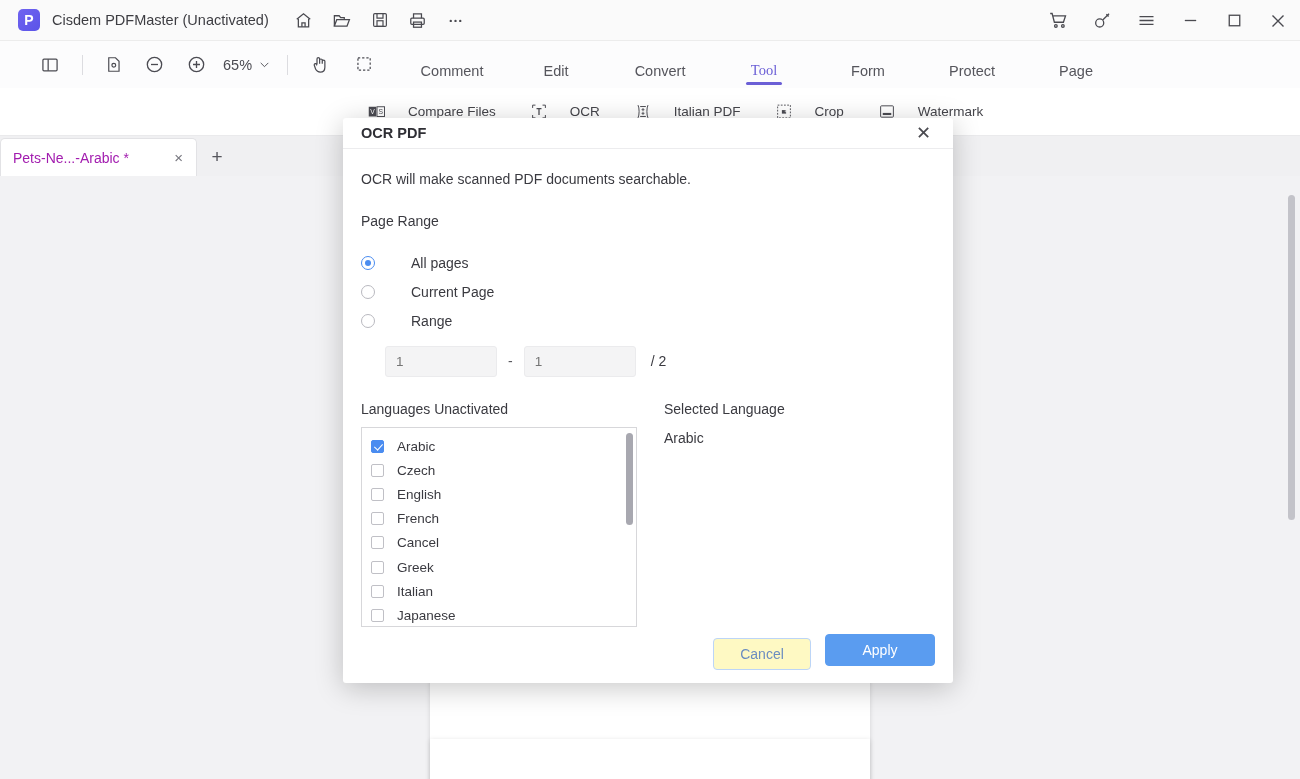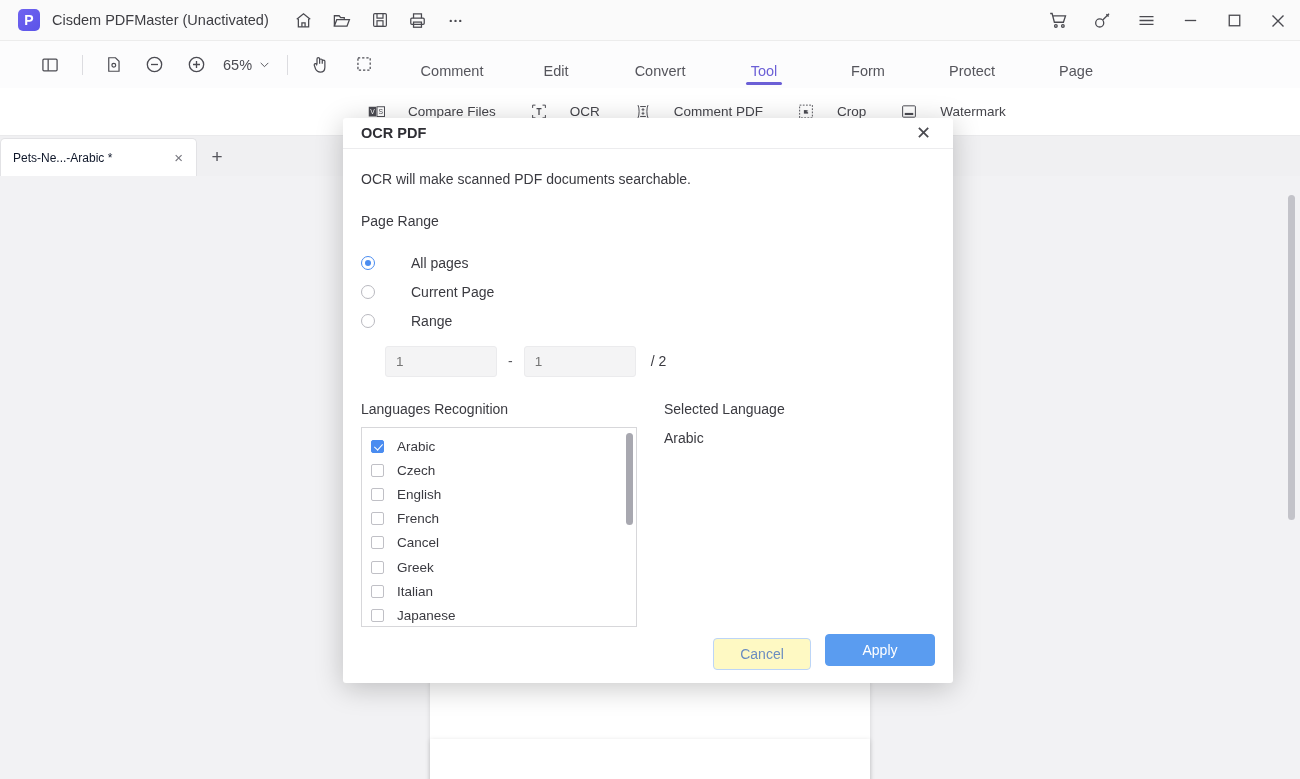--- a/index.html
+++ b/index.html
@@ -48,21 +48,21 @@
   .zoomlabel {
     font-size: 14.5px; color: #4b4b52; display: flex; align-items: center; gap: 6px;
     padding: 0 6px; height: 47px;
   }
   .navtabs { display: flex; align-items: center; margin-left: 14px; }
   .navtab {
     font-size: 14.5px; color: #55555c; padding: 0 0 6px 0; height: 40px;
     display: flex; align-items: flex-end; justify-content: center;
     position: relative; width: 104px; text-align: right;
   }
-  .navtab.active { color: #6b5fd6; }
+  .navtab.active { color: #6b5fd6; font-family: Liberation Serif, serif; }
   .navtab.active::after {
     content: ""; position: absolute; bottom: 0; left: 50%;
     transform: translateX(-50%); width: 36px; height: 2.5px;
     background: #6b5fd6; border-radius: 2px;
   }
 
   
   .ribbon {
     position: absolute; top: 88px; left: 0; width: 1300px; height: 48px;
     background: #ffffff; display: flex; align-items: center;
@@ -75,21 +75,21 @@
   .tabstrip {
     position: absolute; top: 136px; left: 0; width: 1300px; height: 40px;
     background: #f0f0f2; display: flex; align-items: flex-end;
   }
   .doctab {
     width: 197px; height: 38px; background: #ffffff;
     border-top-left-radius: 5px; border-top-right-radius: 5px;
     display: flex; align-items: center; padding: 0 10px 0 12px;
     border: 1px solid #e2e2e5; border-bottom: none;
   }
-  .doctab-label { font-size: 12px; color: #0f172a; flex: 1; white-space: nowrap; }
+  .doctab-label { font-size: 14px; color: #a21caf; flex: 1; white-space: nowrap; }
   .doctab-close { color: #76767e; font-size: 15px; padding: 0 3px; }
   .newtab {
     width: 40px; height: 38px; display: flex; align-items: center;
     justify-content: center; color: #55555c; font-size: 19px;
   }
 
   
   .docview {
     position: absolute; top: 176px; left: 0; width: 1300px; height: 603px;
     background: #f2f2f4; overflow: hidden;
@@ -368,21 +368,21 @@
         <span>OCR</span>
       </div>
       <div class="ritem">
         <span>
           <svg width="18" height="17" viewBox="0 0 24 24" fill="none" stroke="#4b4b52" stroke-width="1.4">
               <path d="M5 3c2 4 2 14 0 18M19 3c-2 4-2 14 0 18"></path>
               <path d="M8 5h8M8 19h8"></path>
               <path d="M12 8v3.5M12 12.5V16M10 10l2-2 2 2M10 14l2 2 2-2"></path>
             </svg>
         </span>
-        <span>Comment PDF</span>
+        <span>Italian PDF</span>
       </div>
       <div class="ritem">
         <span>
           <svg width="18" height="17" viewBox="0 0 24 24" fill="none" stroke="#4b4b52" stroke-width="1.3">
               <rect x="3" y="3" width="18" height="18" stroke-dasharray="2.5 2"></rect>
               <path d="M9 15h6v-5H9z" fill="#4b4b52" stroke="none"></path>
               <path d="M13 11.5h4M15 9.5v4" stroke="#fff" stroke-width="1"></path>
             </svg>
         </span>
         <span>Crop</span>
@@ -446,21 +446,21 @@
 
       <div class="rangerow">
         <input class="rangeinput" disabled="" placeholder="1" style="">
         <span class="dash">-</span>
         <input class="rangeinput" disabled="" placeholder="1" style="">
         <span class="total">/ 2</span>
       </div>
 
       <div class="cols">
         <div class="colL">
-          <div class="sect-label" style="margin-bottom:0">Languages Recognition</div>
+          <div class="sect-label" style="margin-bottom:0">Languages Unactivated</div>
           <div class="langbox">
             <div class="langrow">
               <span class="cb on"></span>
               <span class="langname">Arabic</span>
             </div>
             <div class="langrow">
               <span class="cb"></span>
               <span class="langname">Czech</span>
             </div>
             <div class="langrow">

